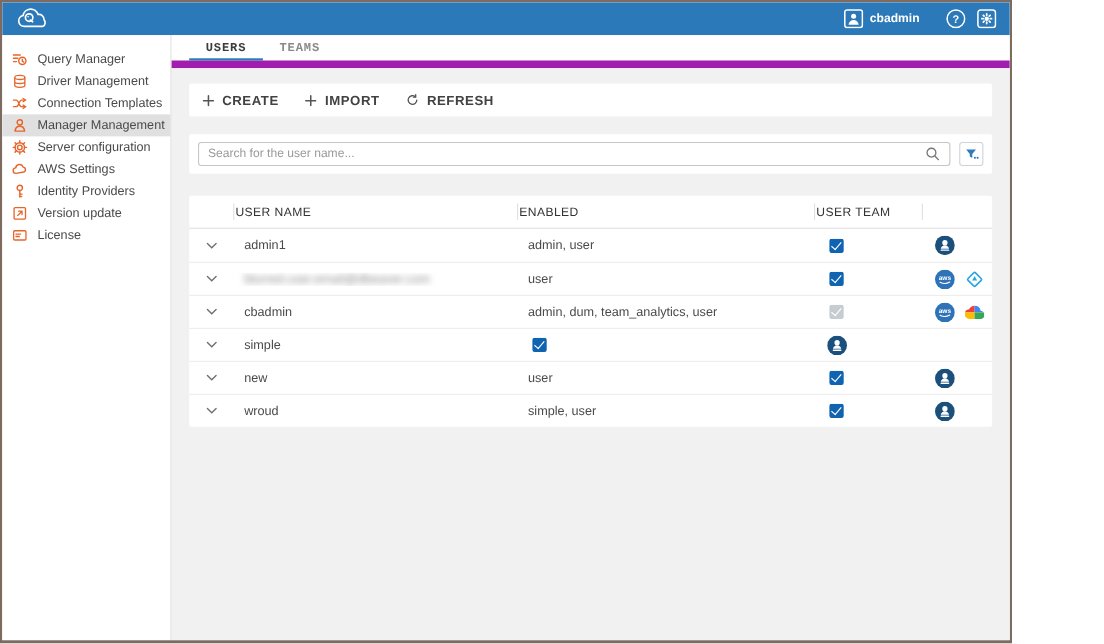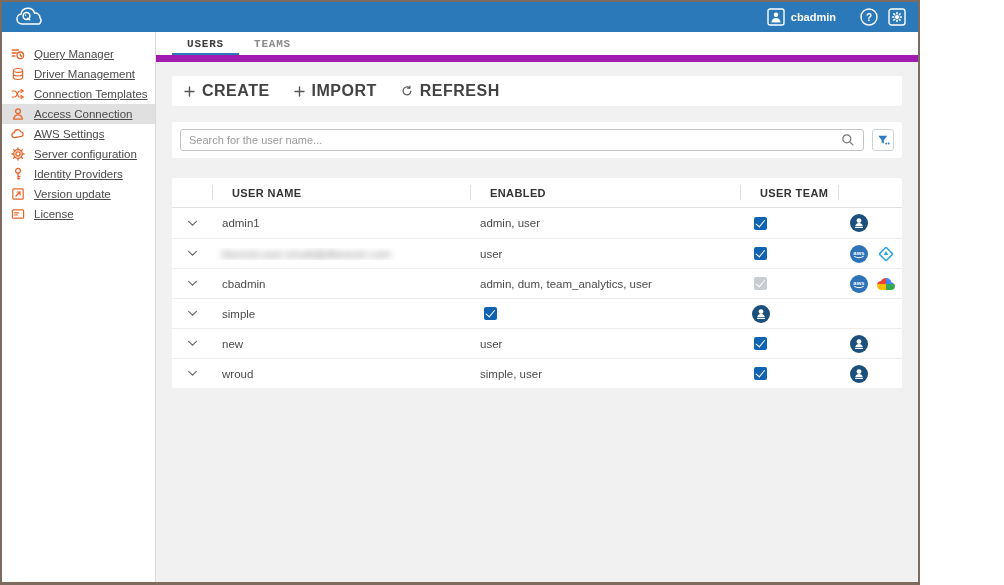--- a/index.html
+++ b/index.html
@@ -15,58 +15,58 @@
   .topbar .spacer { flex:1; }
   .user-chip { display:flex; align-items:center; gap:6px; color:#fff; font-size:11px;
                font-weight:bold; margin-right:16px; cursor:pointer; }
   .top-btn { display:flex; align-items:center; justify-content:center; width:22px; height:22px;
              margin-left:6px; cursor:pointer; }
 
   
   .body-row { flex:1; display:flex; min-height:0; }
   .sidebar { width:154px; background:#fff; border-right:1px solid #d9d9d9; padding-top:12px; flex:0 0 auto; }
   .sb-item { height:20px; display:flex; align-items:center; gap:9px; padding-left:9px;
-             font-size:11.5px; color:#4a4a4a; cursor:pointer; white-space:nowrap;text-decoration:underline; }
+             font-size:11.5px; color:#4a4a4a; cursor:pointer; white-space:nowrap; }
   .sb-item.selected { background:#e0e0e0; }
   .sb-item .ic { width:14px; height:14px; display:flex; align-items:center; justify-content:center; flex:0 0 auto; }
 
   .main { flex:1; display:flex; flex-direction:column; min-width:0; }
   .tabbar { height:30px; background:#fff; border-bottom:7px solid #a21caf; display:flex;
             align-items:stretch; padding-left:16px; flex:0 0 auto;font-family:Liberation Mono, monospace; }
   .tab { display:flex; align-items:center; padding:0 15px; font-size:11px; font-weight:bold;
          letter-spacing:.8px; color:#8a8a8a; cursor:pointer; position:relative; }
   .tab.active { color:#3c3c3c; }
   .tab.active:after { content:''; position:absolute; left:0; right:0; bottom:0; height:2px; background:#2b79b8; }
 
   .content { flex:1; background:#f1f1f1; padding:14px 16px; overflow:hidden; }
   .card { background:#fff; border-radius:2px; }
 
   
   .toolbar { height:30px; display:flex; align-items:center; padding:0 12px; gap:24px; }
-  .tb-btn { display:flex; align-items:center; gap:7px; font-size:16px; font-weight:bold;
+  .tb-btn { display:flex; align-items:center; gap:7px; font-size:12px; font-weight:bold;
             letter-spacing:.5px; color:#424242; cursor:pointer; background:none; border:none;
             font-family:"Liberation Sans", sans-serif; }
 
   
   .searchbar { height:36px; margin-top:16px; display:flex; align-items:center; padding:0 8px; gap:8px; }
   .search-wrap { flex:1; height:22px; border:1px solid #c6c6c6; border-radius:3px;
                  display:flex; align-items:center; padding:0 8px; background:#fff;gap:24px; }
   .search-wrap input { flex:1; border:none; outline:none; font-size:11px; color:#444;
                        font-family:"Liberation Sans", sans-serif; background:transparent; }
   .search-wrap input::placeholder { color:#9a9a9a; }
   .filter-btn { width:22px; height:22px; border:1px solid #ccd4d9; border-radius:3px; background:#fff;
                 display:flex; align-items:center; justify-content:center; cursor:pointer; }
 
   
   .table { margin-top:20px; }
   .thead, .trow { display:grid; grid-template-columns:40px 258px 270px 98px 1fr;
                   align-items:center; height:30px; }
   .thead { border-bottom:1px solid #e0e0e0; }
   .trow + .trow { border-top:1px solid #ededed; }
-  .th { font-size:11px; font-weight:bold; letter-spacing:.4px; color:#333; padding-left:20px;
+  .th { font-size:11px; font-weight:normal; letter-spacing:.4px; color:#333; padding-left:2px;
         position:relative; height:100%; display:flex; align-items:center; }
   .th.sep:before { content:''; position:absolute; left:0; top:7px; bottom:7px; width:1px; background:#e0e0e0; }
   .cell { font-size:11.5px; color:#4a4a4a; padding-left:10px; white-space:nowrap; overflow:hidden; }
   .cell.chev { display:flex; justify-content:center; padding-left:0; cursor:pointer; }
   .cell.enabled { padding-left:14px; }
   .cell.icons { display:flex; align-items:center; gap:9px; padding-left:12px; }
   .blurred { filter:blur(3px); color:#8a8a8a; }
 
   .cb { width:13px; height:13px; background:#1063b1; border-radius:2px; position:relative; cursor:pointer; }
   .cb:after { content:''; position:absolute; left:4px; top:1px; width:4px; height:7.5px;
@@ -149,39 +149,39 @@
           </span>
           <span>Connection Templates</span>
         </div>
         <div class="sb-item selected">
           <span class="ic">
             <svg width="14" height="14" viewBox="0 0 14 14" fill="none" stroke="#e8652a" stroke-width="1.3" stroke-linecap="round" stroke-linejoin="round">
               <circle cx="7" cy="4.2" r="2.4"></circle>
               <path d="M2.6 12.2c.4-2.9 2.1-4.4 4.4-4.4s4 1.5 4.4 4.4z"></path>
             </svg>
           </span>
-          <span>Access Connection</span>
-        </div>
-        <div class="sb-item">
-          <span class="ic">
-            <svg width="14" height="14" viewBox="0 0 14 14" fill="none" stroke="#e8652a" stroke-width="1.3" stroke-linejoin="round">
-              <path d="M3.6 10.6a2.5 2.5 0 0 1-.3-5 3.4 3.4 0 0 1 6.6-.7 2.3 2.3 0 0 1 .6 4.5z"></path>
-            </svg>
-          </span>
-          <span>AWS Settings</span>
+          <span>Manager Management</span>
         </div>
         <div class="sb-item">
           <span class="ic">
             <svg width="14" height="14" viewBox="0 0 14 14" fill="none" stroke="#e8652a" stroke-width="1.3" stroke-linecap="round">
               <circle cx="7" cy="7" r="2.1"></circle>
               <circle cx="7" cy="7" r="4.3"></circle>
               <path d="M7 .9v2M7 11.1v2M.9 7h2M11.1 7h2M2.7 2.7l1.4 1.4M9.9 9.9l1.4 1.4M11.3 2.7L9.9 4.1M4.1 9.9l-1.4 1.4"></path>
             </svg>
           </span>
           <span>Server configuration</span>
+        </div>
+        <div class="sb-item">
+          <span class="ic">
+            <svg width="14" height="14" viewBox="0 0 14 14" fill="none" stroke="#e8652a" stroke-width="1.3" stroke-linejoin="round">
+              <path d="M3.6 10.6a2.5 2.5 0 0 1-.3-5 3.4 3.4 0 0 1 6.6-.7 2.3 2.3 0 0 1 .6 4.5z"></path>
+            </svg>
+          </span>
+          <span>AWS Settings</span>
         </div>
         <div class="sb-item">
           <span class="ic">
             <svg width="14" height="14" viewBox="0 0 14 14" fill="none" stroke="#e8652a" stroke-width="1.3" stroke-linecap="round">
               <circle cx="7" cy="3.8" r="2.4"></circle>
               <path d="M7 6.2v6M7 9.5h2M7 11.7h1.6"></path>
             </svg>
           </span>
           <span>Identity Providers</span>
         </div>

